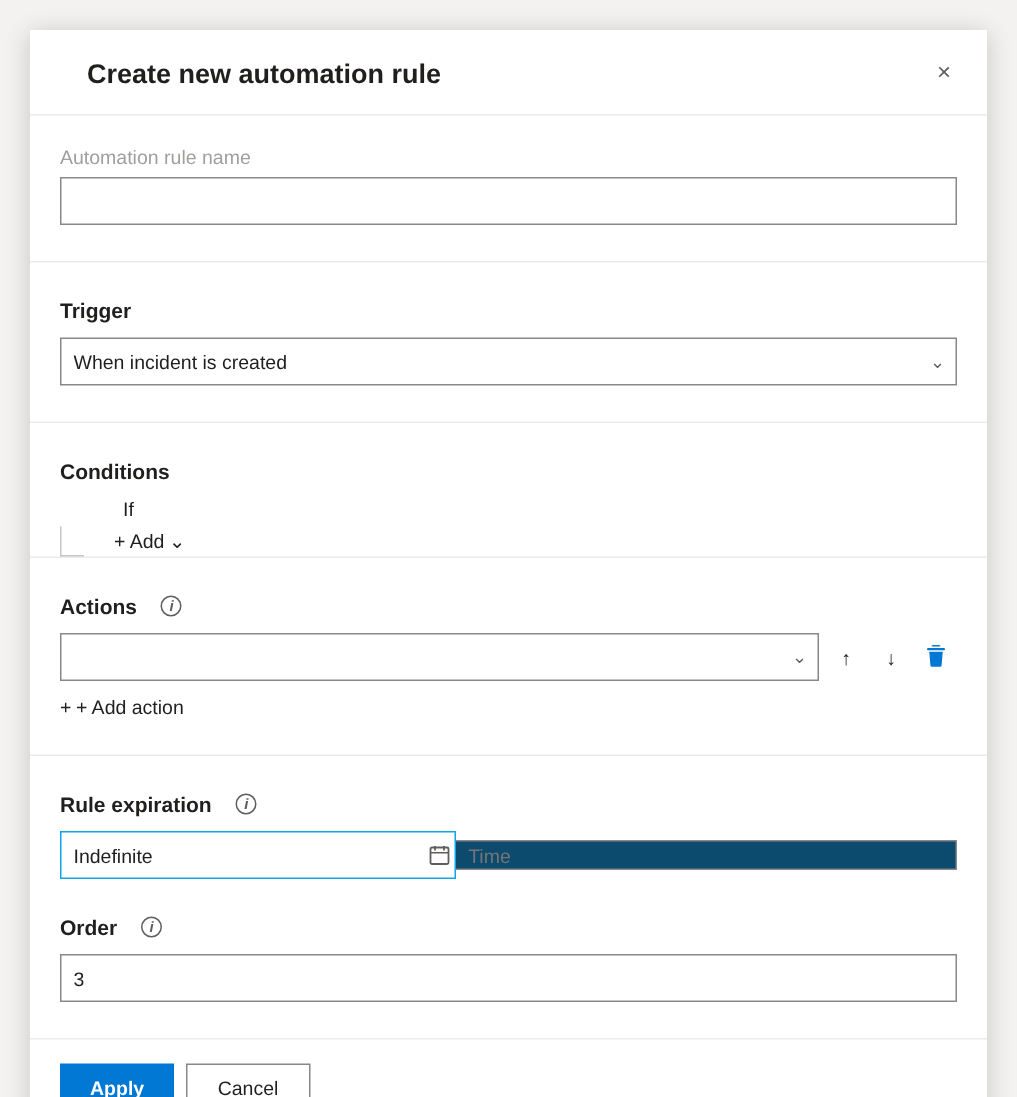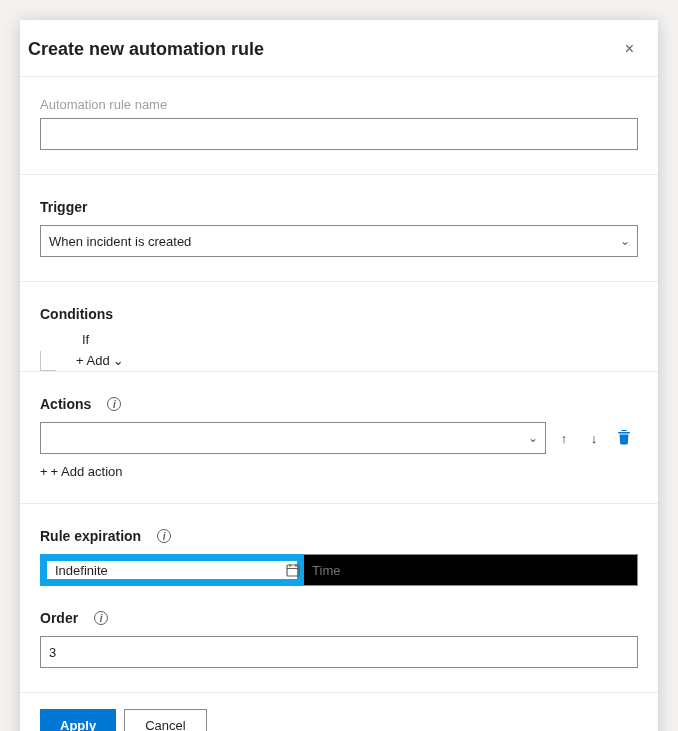--- a/index.html
+++ b/index.html
@@ -25,21 +25,21 @@
       min-height: 731px;
       box-shadow: 0 2px 16px rgba(0,0,0,0.18);
       display: flex;
       flex-direction: column;
     }
 
     .dialog-header {
       display: flex;
       justify-content: space-between;
       align-items: center;
-      padding: 16px 20px 14px 8px;
+      padding: 16px 20px 14px 38px;
     }
 
     .dialog-title {
       font-size: 18px;
       font-weight: 600;
       color: #201f1e;
     }
 
     .close-button {
       background: none;
@@ -263,21 +263,21 @@
     }
 
     .expiration-date-wrapper {
       position: relative;
       flex: 1;
     }
 
     .expiration-date-input {
       width: 100%;
       height: 32px;
-      border: 7px solid #0ea5e9;
+      border: 1px solid #0ea5e9;
       padding: 0 32px 0 8px;
       font-size: 13px;
       color: #201f1e;
       background: #fff;
       outline: none;
     }
 
     .calendar-icon-btn {
       position: absolute;
       right: 4px;
@@ -287,27 +287,27 @@
       border: none;
       cursor: pointer;
       color: #605e5c;
       font-size: 13px;
       display: flex;
       align-items: center;
     }
 
     .expiration-time-input {
       flex: 1.2;
-      height: 32px;
+      height: 20px;
       border: 1px solid #8a8886;
       border-left: none;
       padding: 0 8px;
       font-size: 13px;
       color: #a19f9d;
-      background: #000000;
+      background: #0c4a6e;
       outline: none;
     }
 
     .order-input {
       width: 100%;
       height: 32px;
       border: 1px solid #8a8886;
       padding: 0 8px;
       font-size: 13px;
       color: #201f1e;

